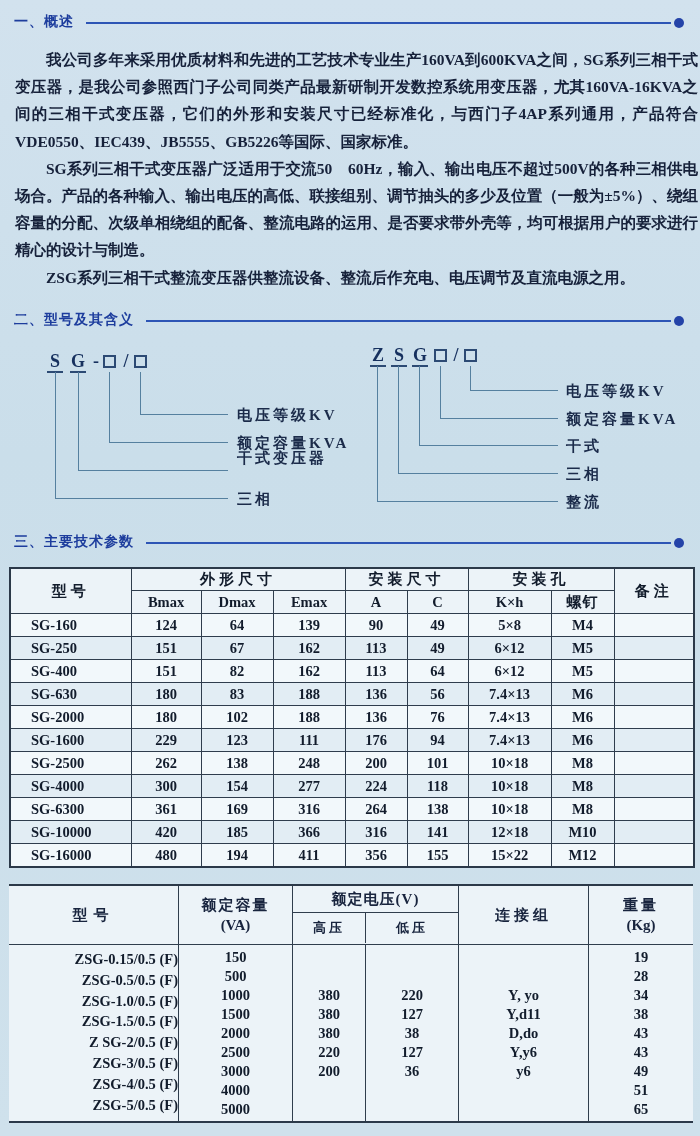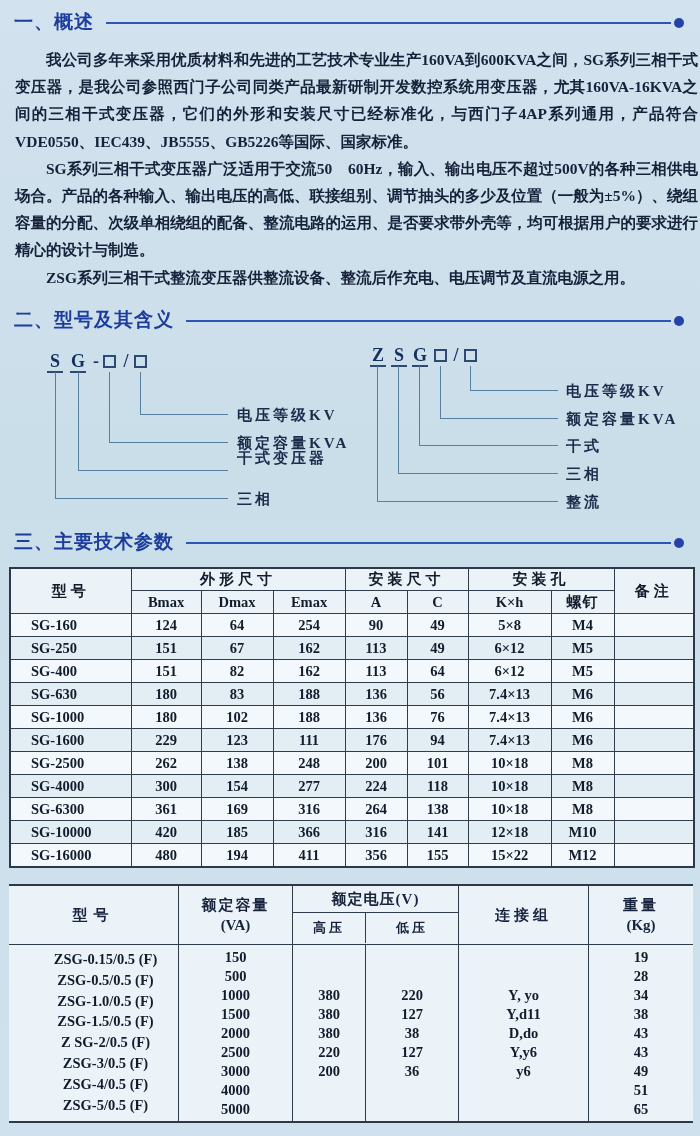--- a/index.html
+++ b/index.html
@@ -7,21 +7,21 @@
   body {
     width:700px; height:1136px; overflow:hidden;
     background:linear-gradient(180deg,#d2e2ee 0%,#cadeea 40%,#cfe1ec 100%);
     font-family:"Liberation Serif","DejaVu Serif",serif;
     color:#18243e;
   }
   
   .sec-head { display:flex; align-items:center; margin:0 16px 0 14px; height:30px; }
   .sec-title {
     font-family:"Liberation Sans","DejaVu Sans",sans-serif;
-    font-weight:bold; font-size:19px; color:#1d3d9d; letter-spacing:1px; white-space:nowrap;
+    font-weight:bold; font-size:14px; color:#1d3d9d; letter-spacing:1px; white-space:nowrap;
   }
   .sec-rule { flex:1; height:2px; background:#2d55b5; margin:2px 3px 0 12px; }
   .sec-dot { width:10px; height:10px; border-radius:50%; background:#2443a8; margin-top:2px; }
   
   .paras { margin:9px 2px 0 15px; }
   .paras p {
     margin:0; text-indent:2em; text-align:justify;
     font-size:15.5px; line-height:27.2px; font-weight:600; color:#16213a;
   }
   
@@ -68,21 +68,21 @@
   .volt-title { height:27px; line-height:27px; text-align:center; font-size:15px; font-weight:bold; letter-spacing:1px; border-bottom:1px solid #2f3d4d; }
   .volt-sub { display:flex; height:30px; }
   .volt-sub div { line-height:30px; text-align:center; font-size:13px; font-weight:bold; letter-spacing:3px; }
   .volt-sub .hv { width:73px; border-right:1px solid #2f3d4d; }
   .volt-sub .lv { width:92px; }
   .t2-body { display:flex; height:176px; }
   .t2-col { border-right:1px solid #2f3d4d; padding-top:3px; }
   .t2-col:last-child { border-right:none; }
   .t2cell { height:19px; line-height:19px; text-align:center; font-size:14.5px; font-weight:600; color:#121c2c; }
   .col-model { width:170px; display:flex; flex-direction:column; justify-content:space-between; padding:4px 0 6px 0; }
-  .col-model .t2cell { text-align:center; padding-left:24px; height:auto; line-height:20px; }
+  .col-model .t2cell { text-align:right; padding-left:24px; height:auto; line-height:20px; }
   .col-cap { width:114px; }
   .col-hv  { width:73px;  padding-top:41px; }
   .col-lv  { width:93px;  padding-top:41px; }
   .col-grp { width:130px; padding-top:41px; }
   .col-wt  { width:104px; }
 </style>
 </head>
 <body>
 
 <div style="padding-top:7px;">
@@ -186,21 +186,21 @@
       <th>C</th>
       <th>K×h</th>
       <th class="cn" style="letter-spacing:1px">螺钉</th>
     </tr>
   </thead>
   <tbody>
       <tr>
         <td class="model">SG-160</td>
         <td>124</td>
         <td>64</td>
-        <td>254</td>
+        <td>139</td>
         <td>90</td>
         <td>49</td>
         <td>5×8</td>
         <td>M4</td>
         <td></td>
       </tr>
       <tr>
         <td class="model">SG-250</td>
         <td>151</td>
         <td>67</td>
@@ -227,21 +227,21 @@
         <td>180</td>
         <td>83</td>
         <td>188</td>
         <td>136</td>
         <td>56</td>
         <td>7.4×13</td>
         <td>M6</td>
         <td></td>
       </tr>
       <tr>
-        <td class="model">SG-1000</td>
+        <td class="model">SG-2000</td>
         <td>180</td>
         <td>102</td>
         <td>188</td>
         <td>136</td>
         <td>76</td>
         <td>7.4×13</td>
         <td>M6</td>
         <td></td>
       </tr>
       <tr>

